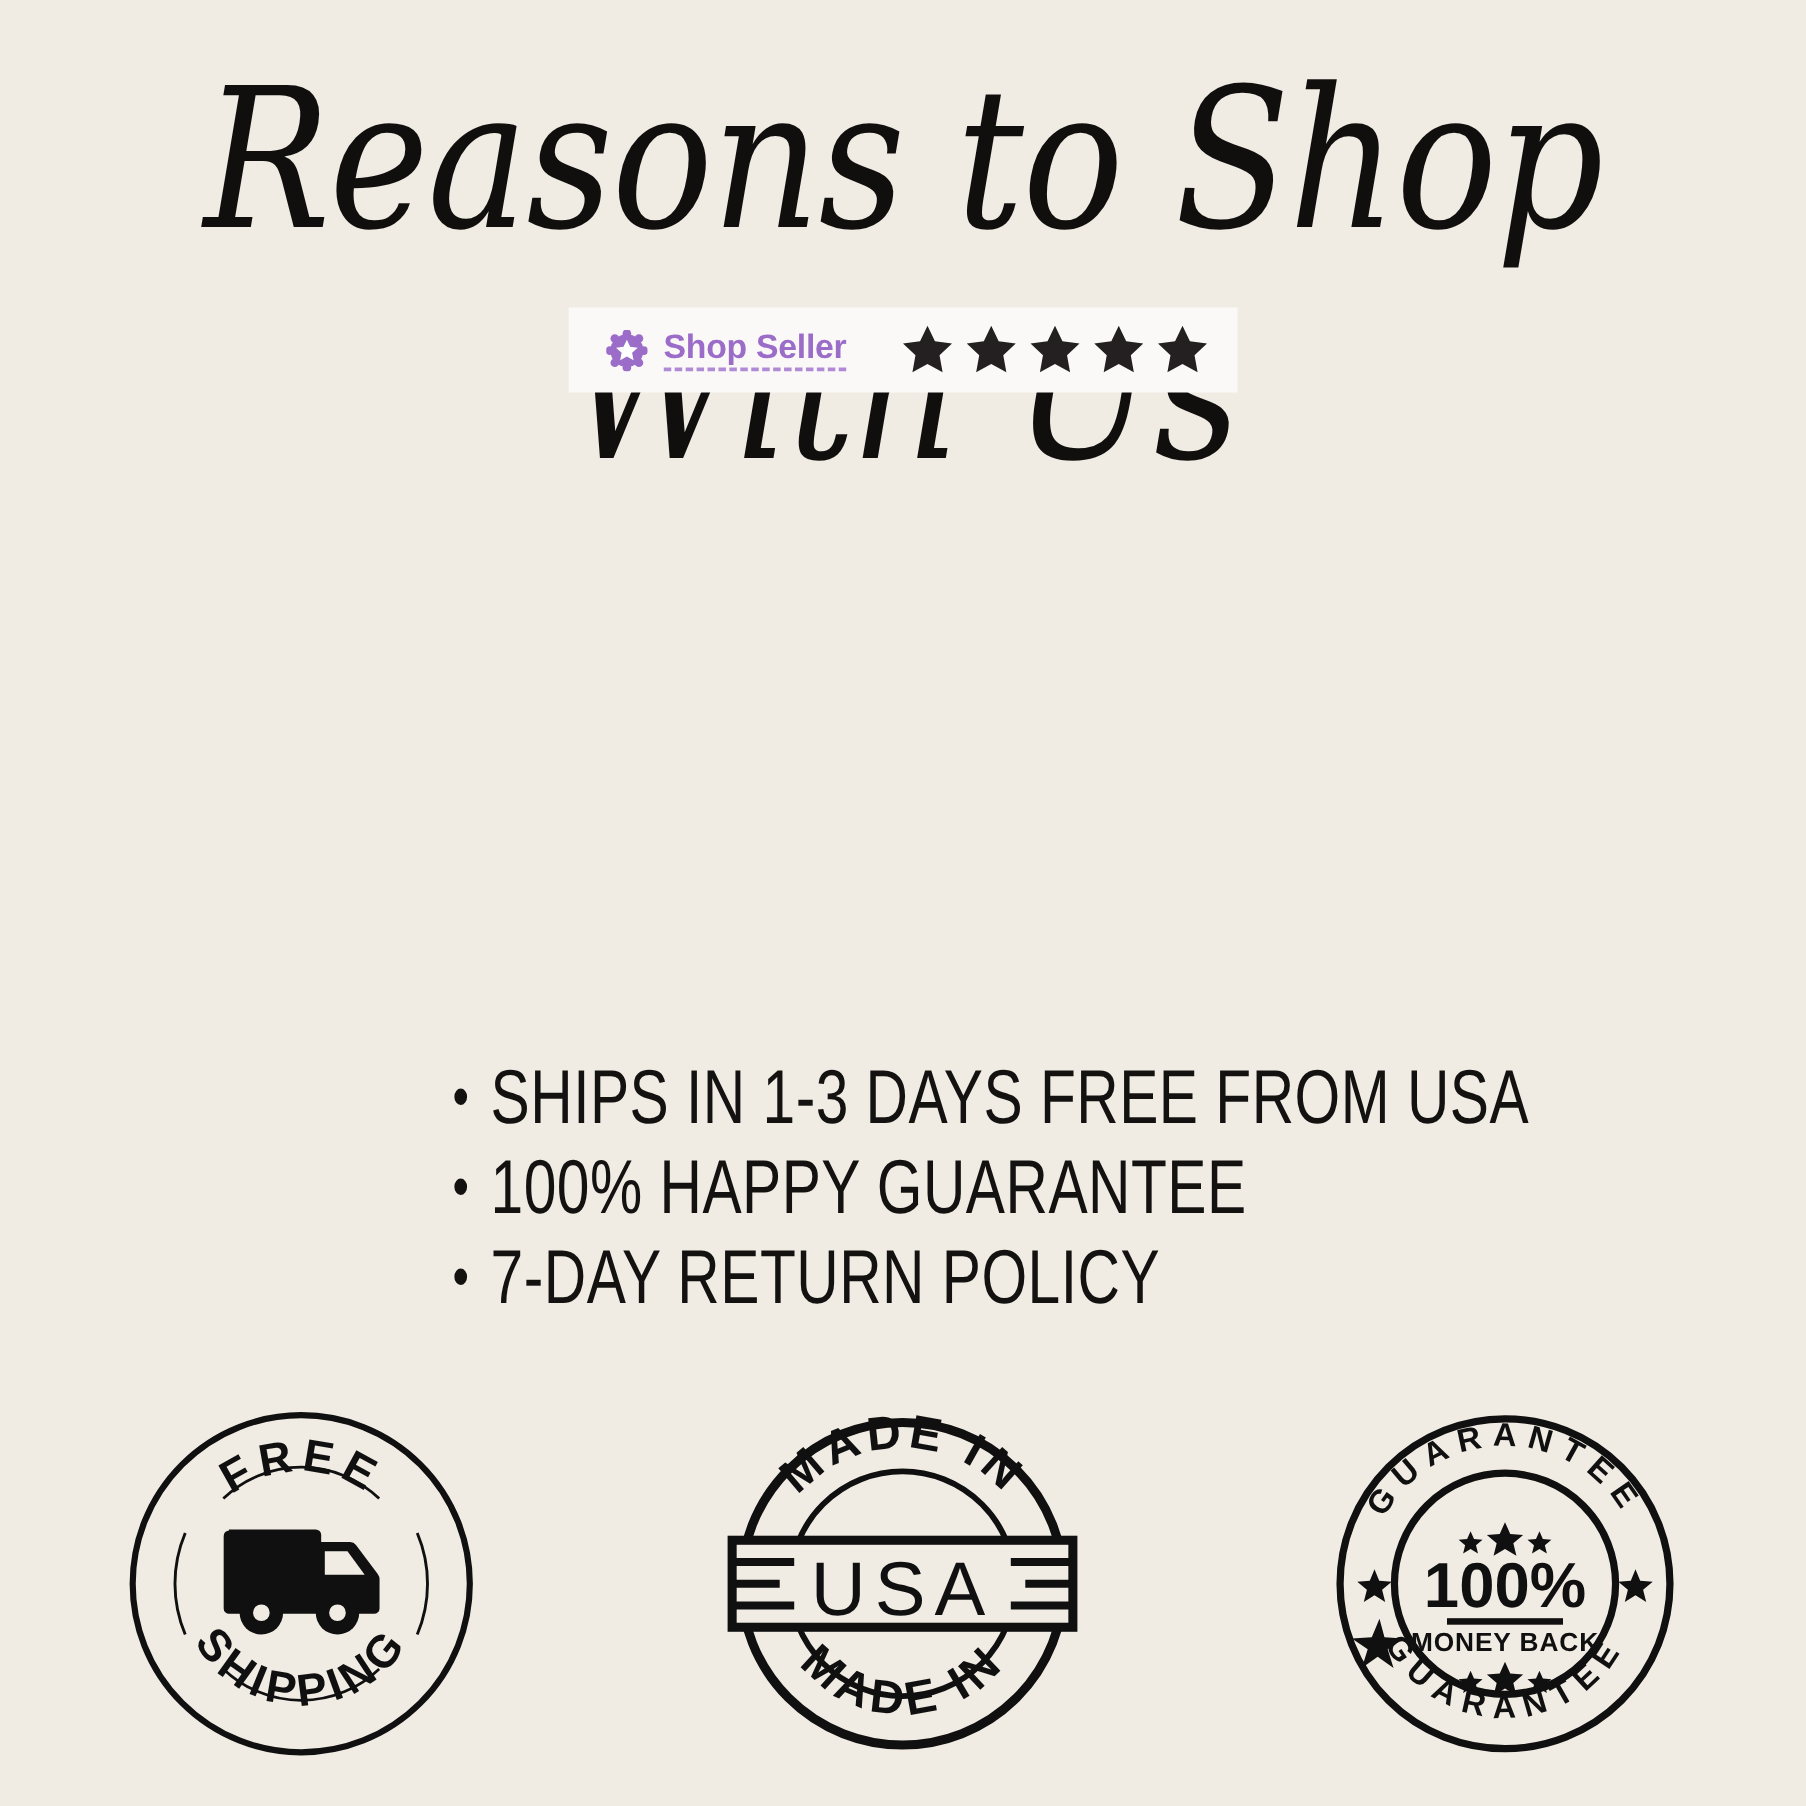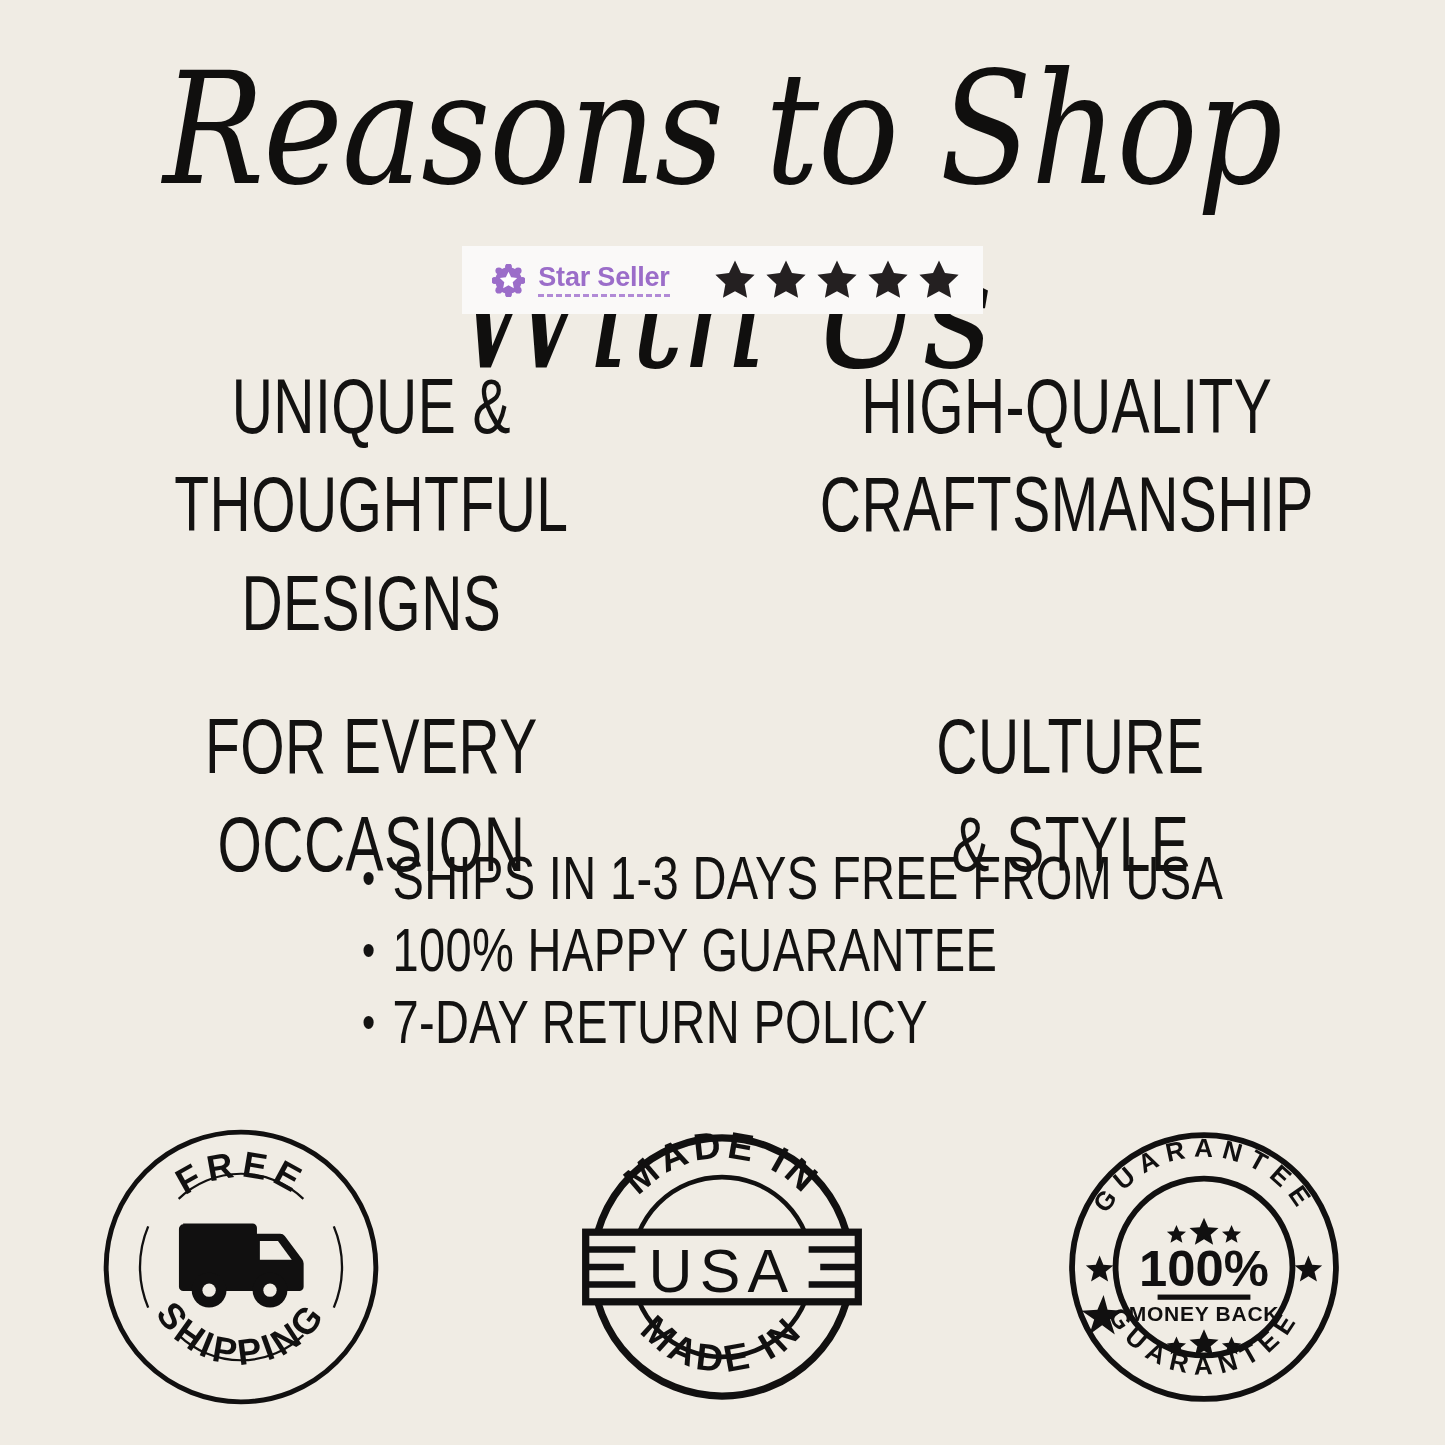--- a/index.html
+++ b/index.html
@@ -127,21 +127,21 @@
               <circle cx="36.5" cy="20" r="4.2"></circle>
                 <circle cx="31.7" cy="31.7" r="4.2"></circle>
               <circle cx="20" cy="36.5" r="4.2"></circle>
                 <circle cx="8.3" cy="31.7" r="4.2"></circle>
               <circle cx="3.5" cy="20" r="4.2"></circle>
                 <circle cx="8.3" cy="8.3" r="4.2"></circle>
             </g>
             <path fill="#ffffff" d="M20 9.5l3.2 6.7 7.3.9-5.4 5 1.4 7.2L20 25.7l-6.5 3.6 1.4-7.2-5.4-5 7.3-.9z"></path>
           </svg>
         </span>
-        <span class="seller-text">Star Seller</span>
+        <span class="seller-text">Shop Seller</span>
       </div>
       <div class="seller-div"></div>
       <div class="seller-stars">
         <svg width="44" height="42" viewBox="0 0 24 24">
             <path fill="#242021" d="M12 .9l3.4 7.1 7.8 1-5.7 5.4 1.4 7.8L12 18.4 5.1 22.2l1.4-7.8L.8 9l7.8-1z"></path>
           </svg>
         <svg width="44" height="42" viewBox="0 0 24 24">
             <path fill="#242021" d="M12 .9l3.4 7.1 7.8 1-5.7 5.4 1.4 7.8L12 18.4 5.1 22.2l1.4-7.8L.8 9l7.8-1z"></path>
           </svg>
         <svg width="44" height="42" viewBox="0 0 24 24">
@@ -150,38 +150,20 @@
         <svg width="44" height="42" viewBox="0 0 24 24">
             <path fill="#242021" d="M12 .9l3.4 7.1 7.8 1-5.7 5.4 1.4 7.8L12 18.4 5.1 22.2l1.4-7.8L.8 9l7.8-1z"></path>
           </svg>
         <svg width="44" height="42" viewBox="0 0 24 24">
             <path fill="#242021" d="M12 .9l3.4 7.1 7.8 1-5.7 5.4 1.4 7.8L12 18.4 5.1 22.2l1.4-7.8L.8 9l7.8-1z"></path>
           </svg>
       </div>
     </div>
   </div>
 
-  <div class="features">
-    <div class="feature f-1">
-      <div>UNIQUE &amp;</div>
-      <div>THOUGHTFUL DESIGNS</div>
-    </div>
-    <div class="feature f-2">
-      <div>HIGH-QUALITY</div>
-      <div>CRAFTSMANSHIP</div>
-    </div>
-    <div class="feature f-3">
-      <div>FOR EVERY</div>
-      <div>OCCASION</div>
-    </div>
-    <div class="feature f-4">
-      <div>CULTURE</div>
-      <div>&amp; STYLE</div>
-    </div>
-  </div>
 
   <div class="bullets">
     <div class="bullet">
       <span class="dot">•</span>
       <span>SHIPS IN 1-3  DAYS FREE FROM USA</span>
     </div>
     <div class="bullet">
       <span class="dot">•</span>
       <span>100% HAPPY GUARANTEE</span>
     </div>

